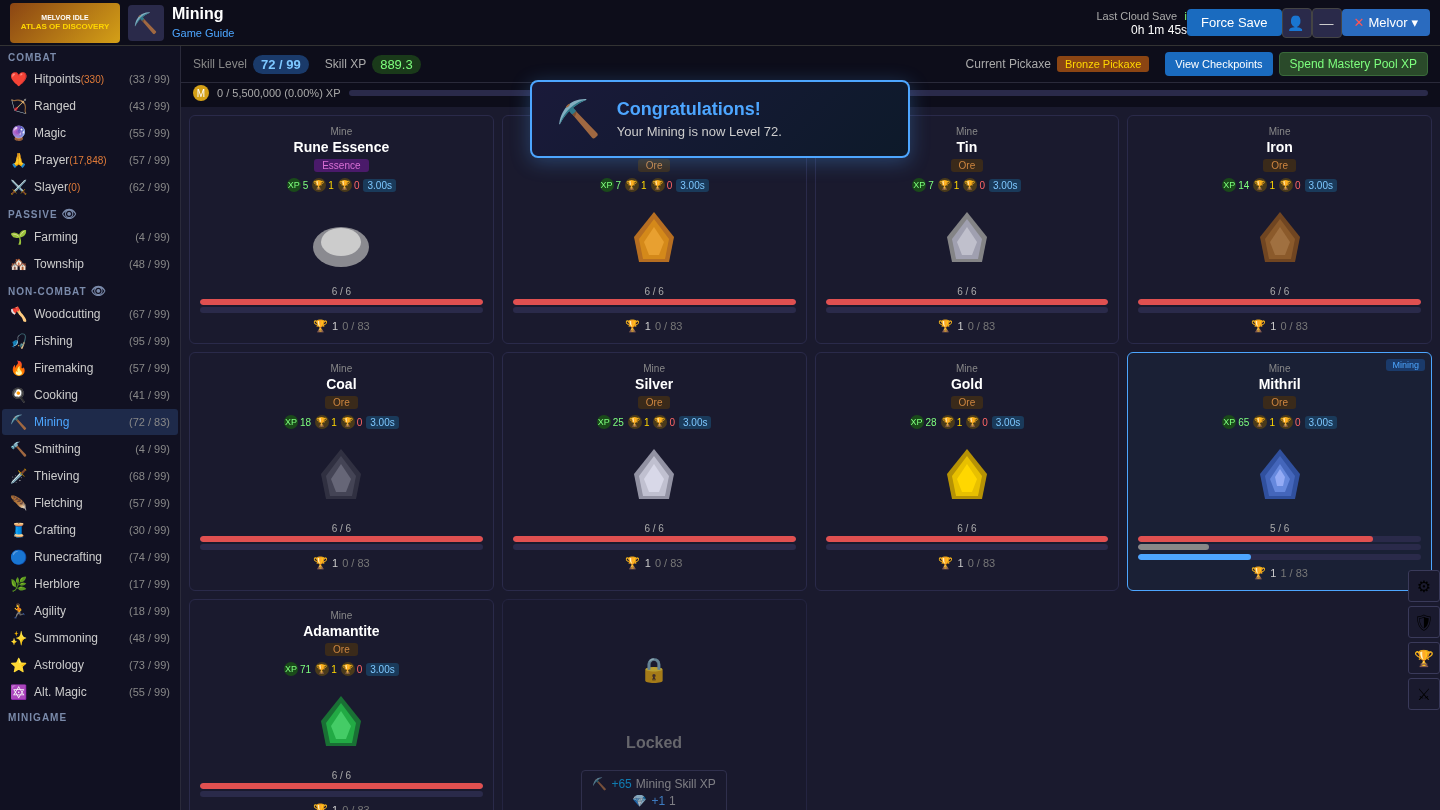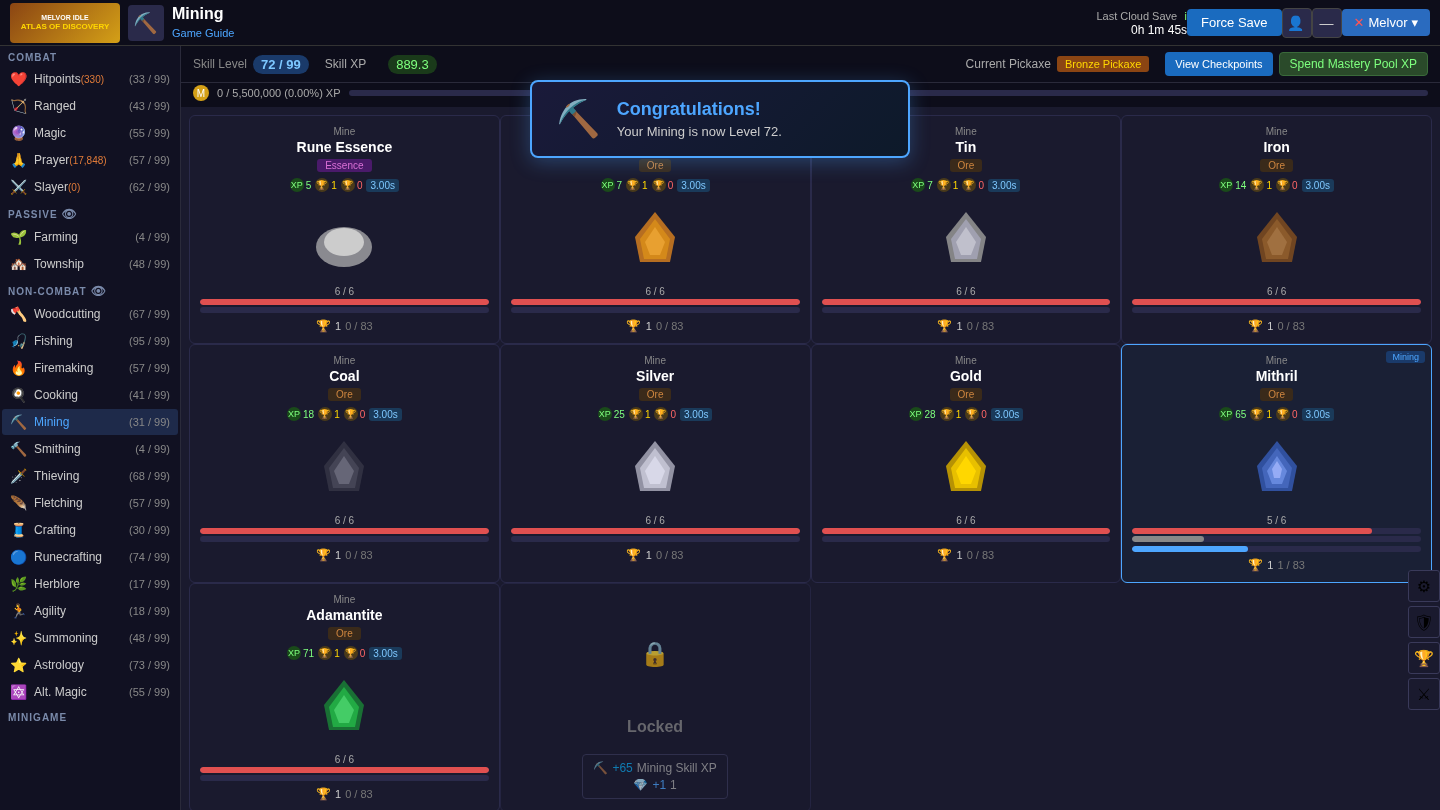--- a/index.html
+++ b/index.html
@@ -206,21 +206,21 @@
       background: #1a3a6a;
       color: #7ec8ff;
       padding: 2px 8px;
       border-radius: 10px;
       font-size: 13px;
       font-weight: bold;
     }
     .skill-xp-display {
       display: flex;
       align-items: center;
-      gap: 22px;
+      gap: 6px;
       font-size: 12px;
       color: #aaa;
     }
     .xp-badge {
       background: #1a3a1a;
       color: #7eff7e;
       padding: 2px 8px;
       border-radius: 10px;
       font-size: 13px;
     }
@@ -298,20 +298,21 @@
       width: 0%;
     }
 
     
     .mining-grid {
       flex: 1;
       overflow-y: auto;
       padding: 8px;
       display: grid;
       grid-template-columns: repeat(4, 1fr);
+      gap: 8px;
       align-content: start;
     }
     .mining-grid::-webkit-scrollbar { width: 6px; }
     .mining-grid::-webkit-scrollbar-track { background: #111; }
     .mining-grid::-webkit-scrollbar-thumb { background: #444; }
 
     .mine-card {
       background: #1a1a2e;
       border: 1px solid #2a2a4a;
       border-radius: 6px;
@@ -645,21 +646,21 @@
         <span class="sidebar-item-icon">🍳</span>
         <span class="sidebar-item-name">Cooking</span>
       </div>
       <span class="sidebar-item-level">(41 / 99)</span>
     </div>
     <div class="sidebar-item active">
       <div class="sidebar-item-left">
         <span class="sidebar-item-icon">⛏️</span>
         <span class="sidebar-item-name" style="color:#4da6ff;">Mining</span>
       </div>
-      <span class="sidebar-item-level">(31 / 99)</span>
+      <span class="sidebar-item-level">(72 / 83)</span>
     </div>
     <div class="sidebar-item">
       <div class="sidebar-item-left">
         <span class="sidebar-item-icon">🔨</span>
         <span class="sidebar-item-name">Smithing</span>
       </div>
       <span class="sidebar-item-level">(4 / 99)</span>
     </div>
     <div class="sidebar-item">
       <div class="sidebar-item-left">

